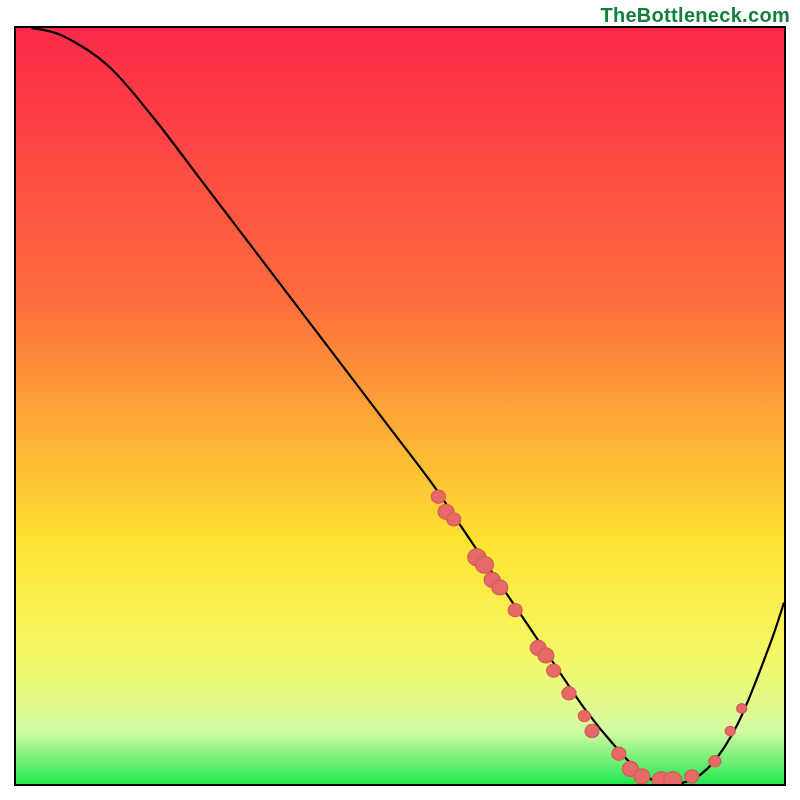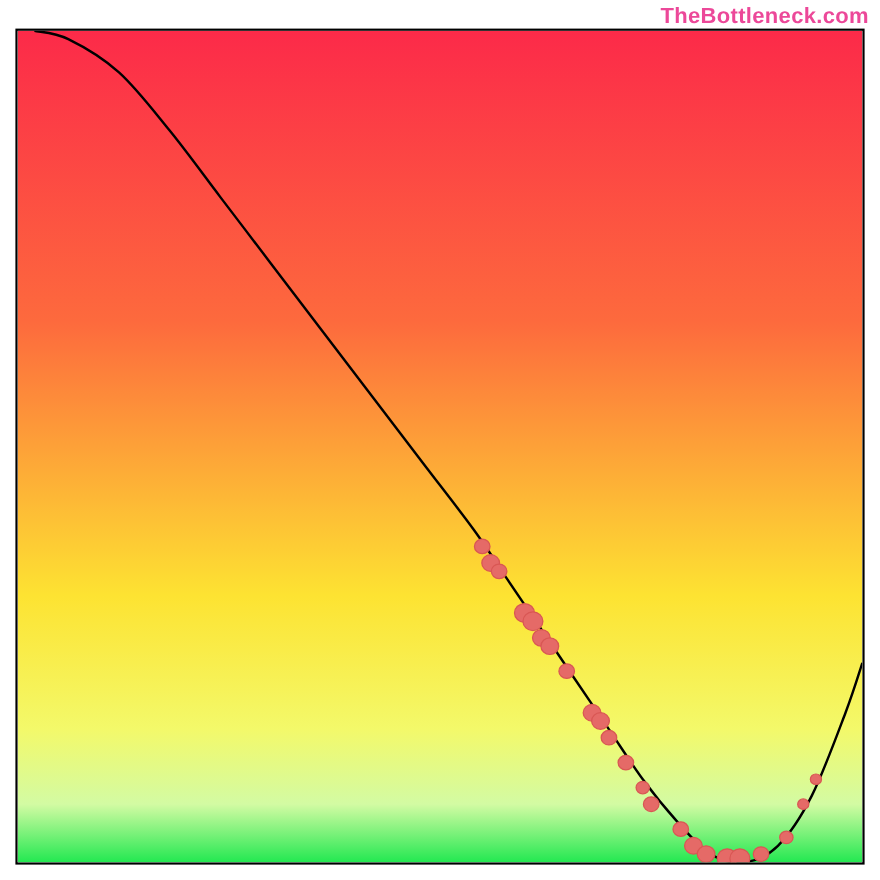--- a/index.html
+++ b/index.html
@@ -15,21 +15,21 @@
     position: relative;
     width: 800px;
     height: 800px;
   }
   .attribution {
     position: absolute;
     top: 4px;
     right: 10px;
     font-size: 20px;
     font-weight: 600;
-    color: #ec4899;
+    color: #15803d;
     letter-spacing: 0.3px;
   }
   .frame {
     position: absolute;
     left: 14px;
     top: 26px;
     width: 772px;
     height: 760px;
     border: 2px solid #000;
     box-sizing: border-box;

